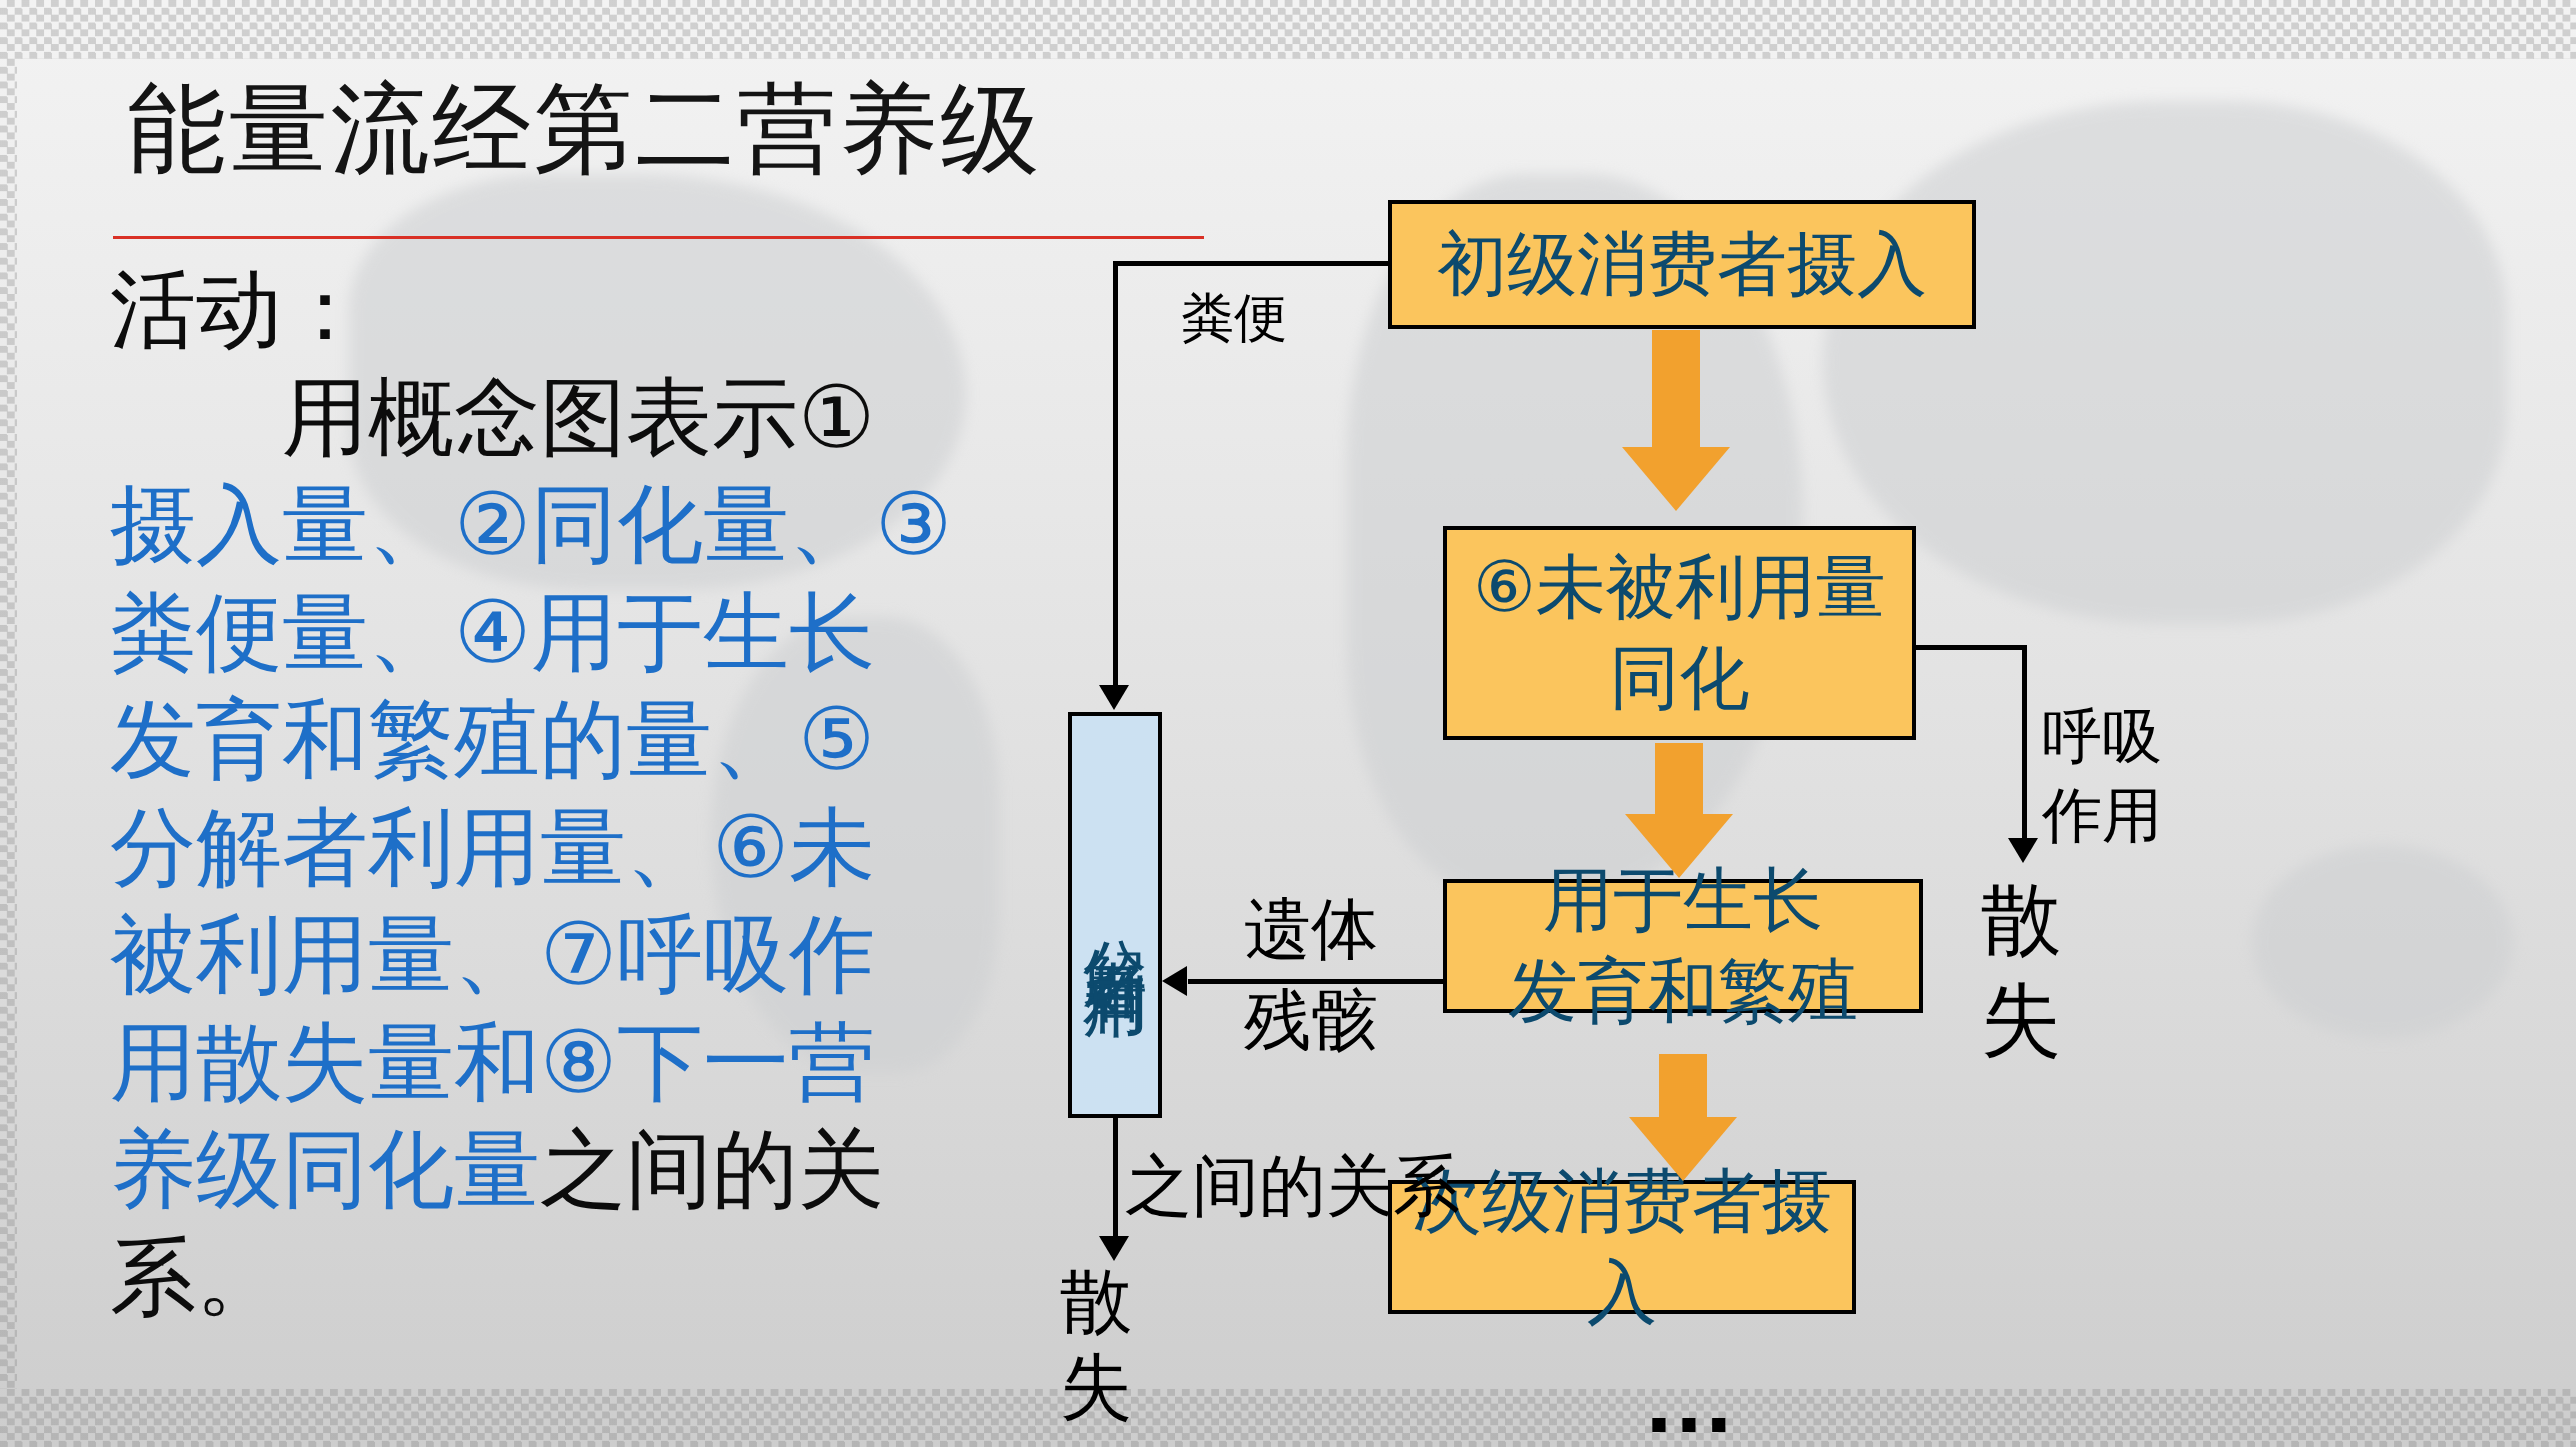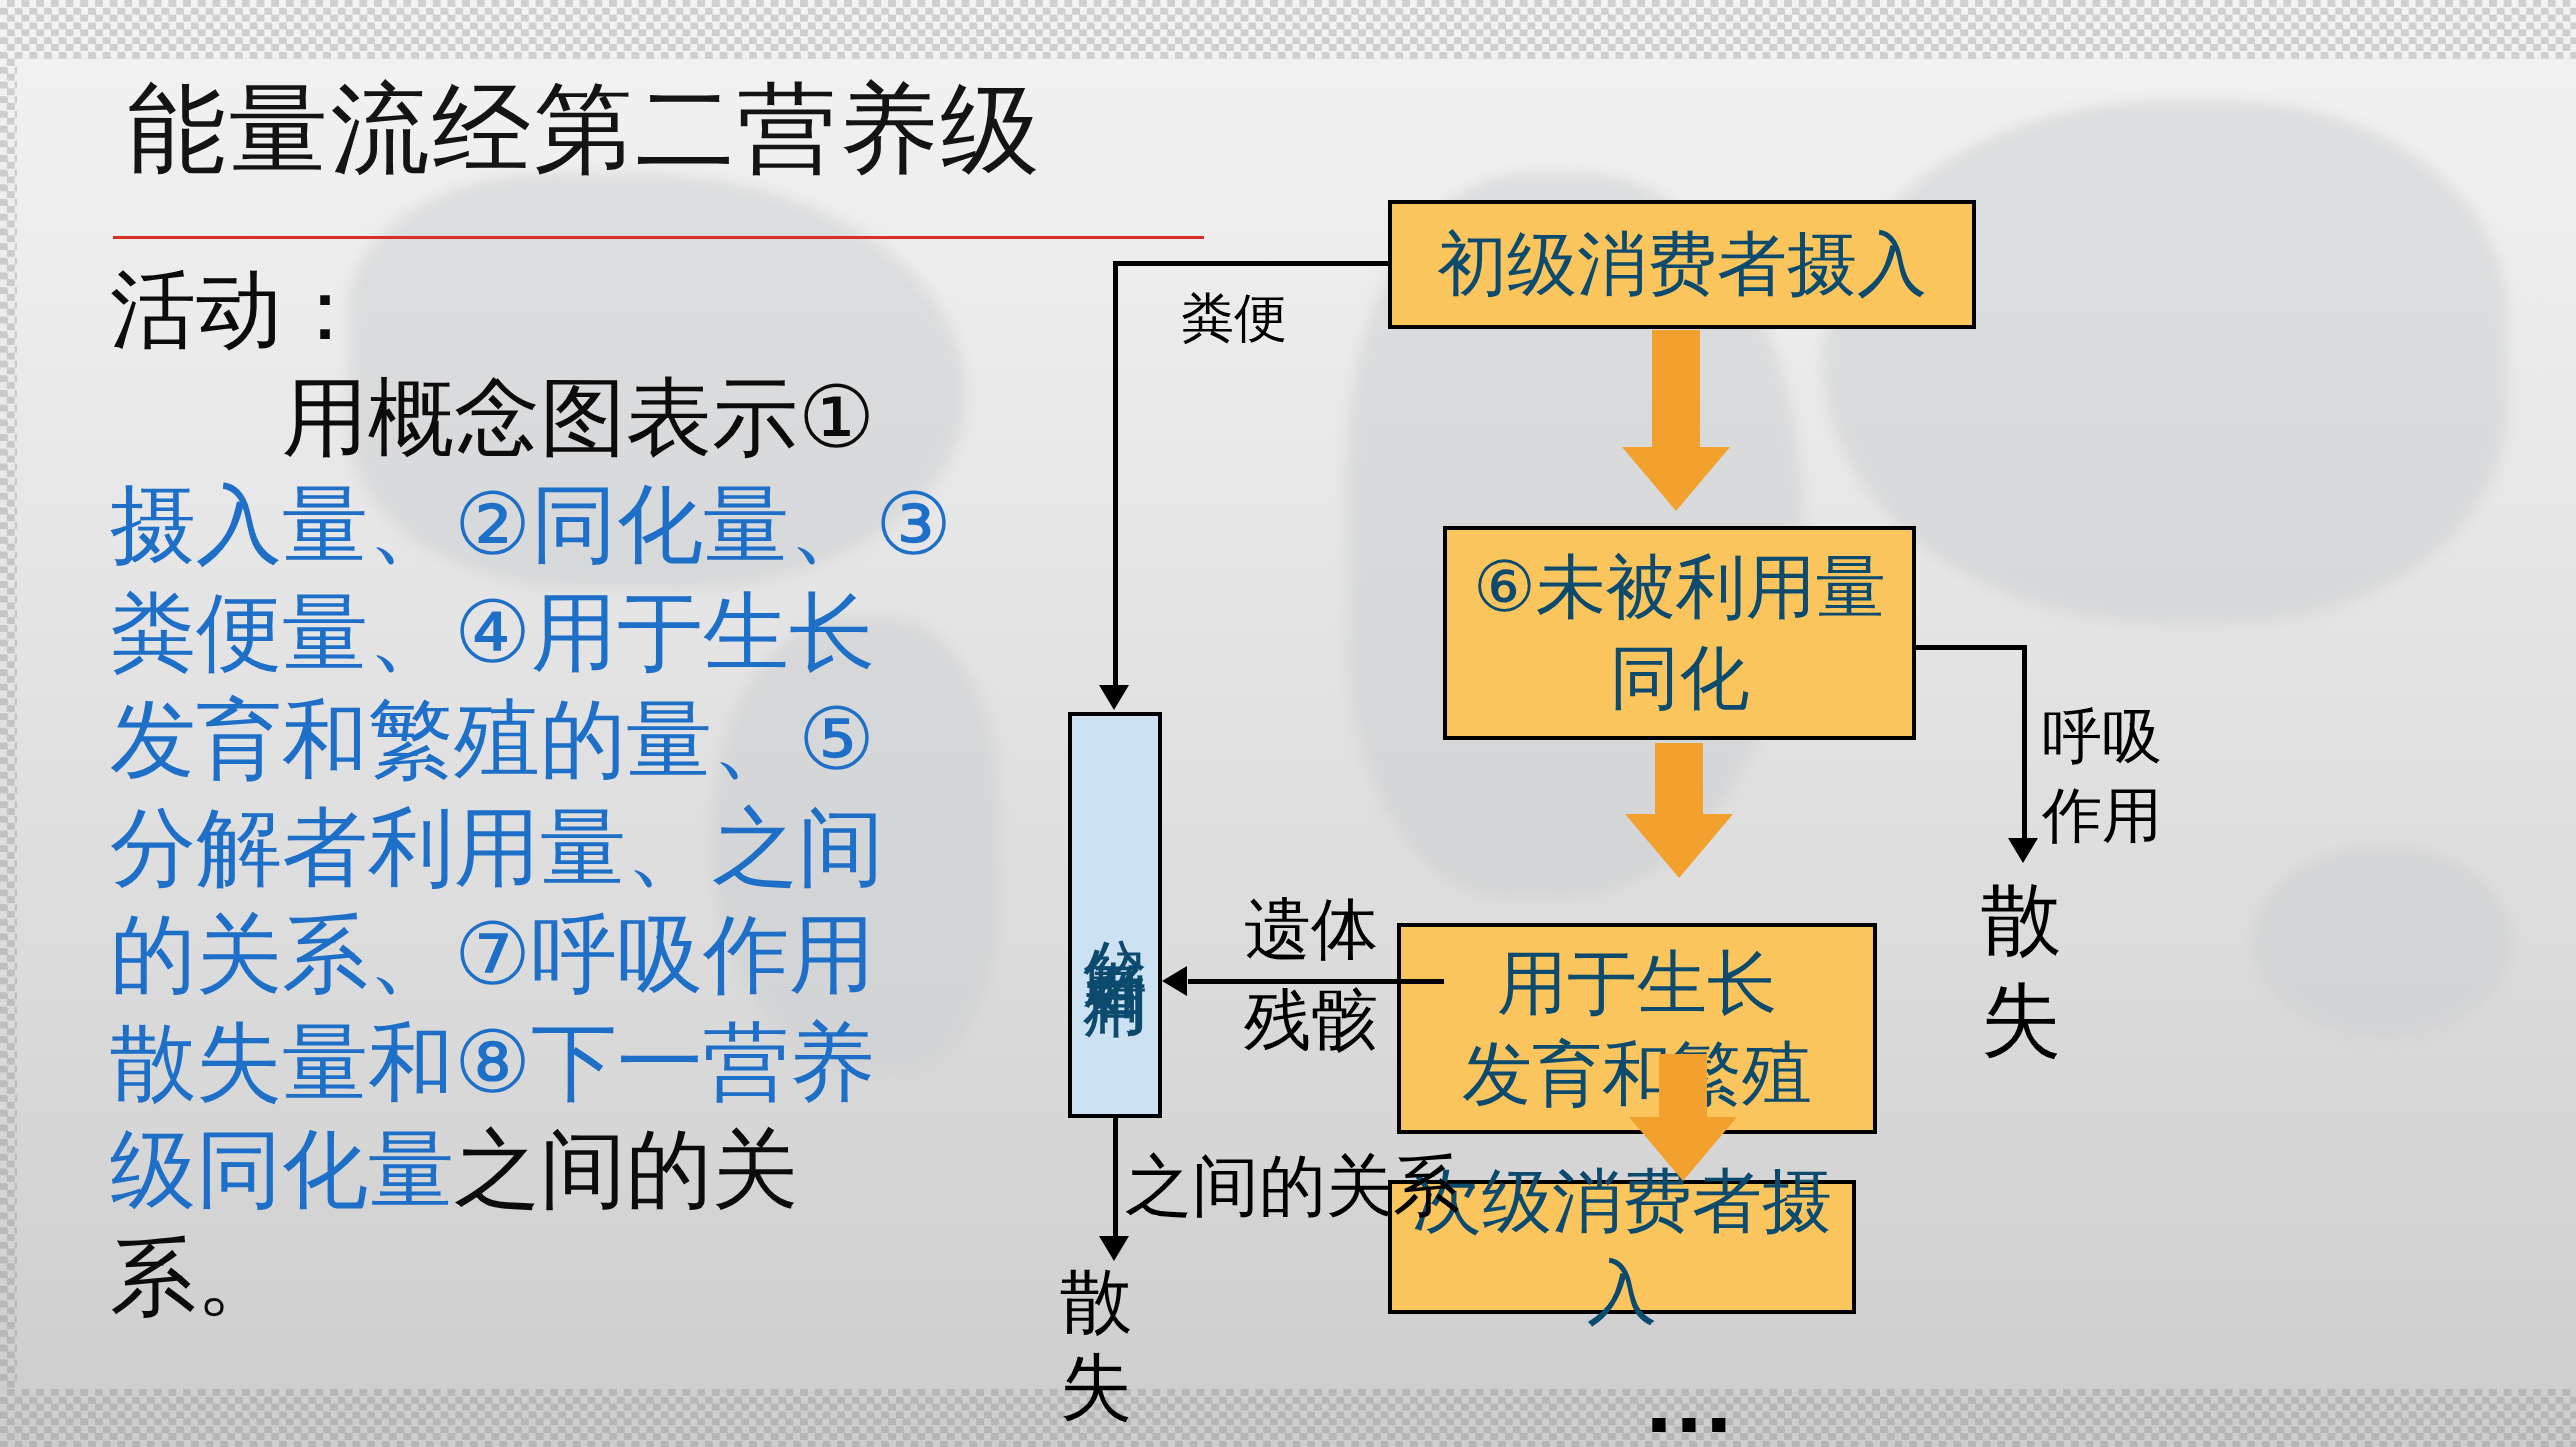--- a/index.html
+++ b/index.html
@@ -36,21 +36,21 @@
 
   
   .node{
     position:absolute;box-sizing:border-box;
     display:flex;align-items:center;justify-content:center;text-align:center;
     background:#fbc55d;border:4.7px solid #000;
     font-size:70px;line-height:1.3;color:#0c4a6e;white-space:pre-line;
   }
   .node-intake{left:1388px;top:200px;width:588px;height:129px;}
   .node-assim{left:1443px;top:526px;width:473px;height:214px;}
-  .node-growth{left:1397px;top:879px;width:480px;height:211px;margin-top:44px;}
+  .node-growth{left:1443px;top:879px;width:480px;height:134px;}
   .node-secondary{left:1388px;top:1180px;width:468px;height:134px;}
   .node-decomposer{
     left:1068px;top:712px;width:94px;height:406px;
     background:#cce1f2;font-size:64px;letter-spacing:10.7px;
   }
   .node-decomposer span{writing-mode:vertical-rl;text-orientation:upright;}
 
   
   .flow-arrow{position:absolute;width:107px;}
   .flow-arrow .shaft{position:absolute;left:50%;transform:translateX(-50%);top:0;bottom:60px;width:48px;background:#f2a12e;}
@@ -98,21 +98,21 @@
   <div class="map map-na"></div>
   <div class="map map-sa"></div>
   <div class="map map-euaf"></div>
   <div class="map map-asia"></div>
   <div class="map map-aus"></div>
 
   <div class="title">能量流经第二营养级</div>
   <div class="redline"></div>
 
   <div class="activity"><span>活动：
-　　用概念图表示①</span><span class="blue">摄入量、②同化量、③粪便量、④用于生长发育和繁殖的量、⑤分解者利用量、之间的关系、⑦呼吸作用散失量和⑧下一营养级同化量</span><span>之间的关系。</span></div>
+　　用概念图表示①</span><span class="blue">摄入量、②同化量、③粪便量、④用于生长发育和繁殖的量、⑤分解者利用量、⑥未被利用量、⑦呼吸作用散失量和⑧下一营养级同化量</span><span>之间的关系。</span></div>
 
   <div class="node node-intake">初级消费者摄入</div>
   <div class="node node-assim">⑥未被利用量
 同化</div>
   <div class="node node-growth">用于生长
 发育和繁殖</div>
   <div class="node node-secondary">次级消费者摄入</div>
   <div class="node node-decomposer"><span>分解者利用</span></div>
 
   <div class="flow-arrow fa-1">

